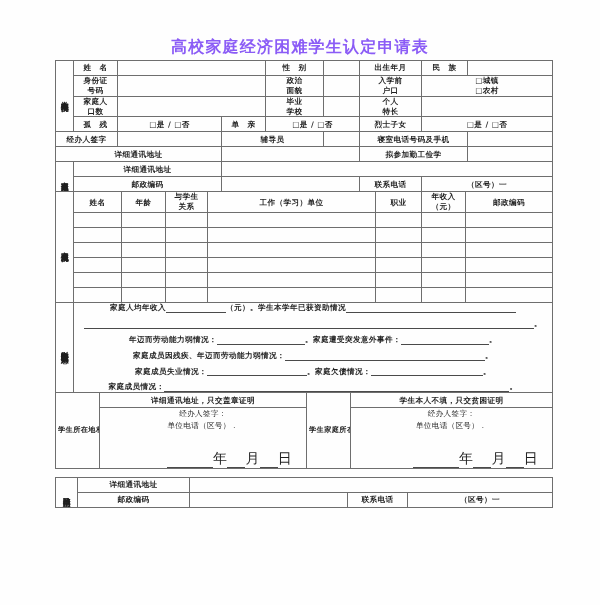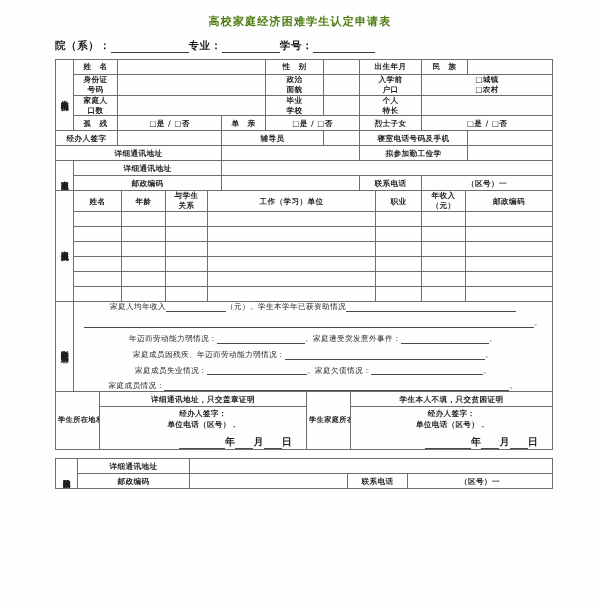--- a/index.html
+++ b/index.html
@@ -20,25 +20,25 @@
     position: absolute;
     left: 0; top: 0;
     width: 600px;
     height: 605px;
     background: #fefefe;
   }
 
   
   .doc-title {
     text-align: center;
-    font-size: 11px;
+    font-size: 16px;
     font-weight: bold;
     letter-spacing: 1.2px;
-    color: #4d7c0f;
-    padding-top: 14px;
+    color: #8b5cf6;
+    padding-top: 37px;
     padding-bottom: 2px;
   }
 
   .hdr-line {
     margin: 8px 0 6px 55px;
     font-size: 10.5px;
     font-weight: bold;
     letter-spacing: .6px;
     white-space: nowrap;
     color: #1a1a1a;
@@ -92,21 +92,21 @@
   .stack { display: block; line-height: 1.3; }
 
   
   .econ-body {
     text-align: left;
     padding: 4px 6px 4px 6px;
     white-space: normal;
   }
   .econ-line {
     font-size: 7.6px;
-    font-weight: normal;
+    font-weight: bold;
     letter-spacing: .4px;
     line-height: 1.3;
     margin: 0 0 6px 0;
     white-space: nowrap;
     color: #1f1f1f;
   }
   .econ-line:last-child { margin-bottom: 0; }
   .ul {
     display: inline-block;
     border-bottom: 1px solid #4a4a4a;
@@ -127,45 +127,42 @@
     white-space: nowrap;
   }
   .sig-body {
     text-align: left;
     padding: 6px 5px 4px 5px;
     vertical-align: top;
     white-space: normal;
   }
   .sig-row {
     font-size: 7.6px;
-    font-weight: bold;
+    font-weight: normal;
     line-height: 1.5;
     letter-spacing: .3px;
   }
   .sig-date {
-    font-size: 10px;
-    font-weight: bold;
+    font-size: 14px;
+    font-weight: normal;
     text-align: right;
     padding-right: 12px;
-    margin-top: 6px;
+    margin-top: 19px;
     letter-spacing: .3px;
   }
   .ul-date { display:inline-block; width:46px; border-bottom:1px solid #4a4a4a; height:8px; vertical-align:bottom;}
   .ul-s { display:inline-block; width:18px; border-bottom:1px solid #4a4a4a; height:8px; vertical-align:bottom;}
 </style>
 </head>
 <body>
 
 <div id="page">
 
   <div class="doc-title">高校家庭经济困难学生认定申请表</div>
 
-  <div class="hdr-line">
-    <span>院（系）：</span><span class="blank b-long"></span><span>专业：</span><span class="blank b-mid"></span><span>学号：</span><span class="blank b-short"></span>
-  </div>
 
   <table class="form">
     <colgroup>
       <col style="width:18px">
       <col style="width:44px">
       <col style="width:104px">
       <col style="width:44px">
       <col style="width:58px">
       <col style="width:36px">
       <col style="width:62px">

